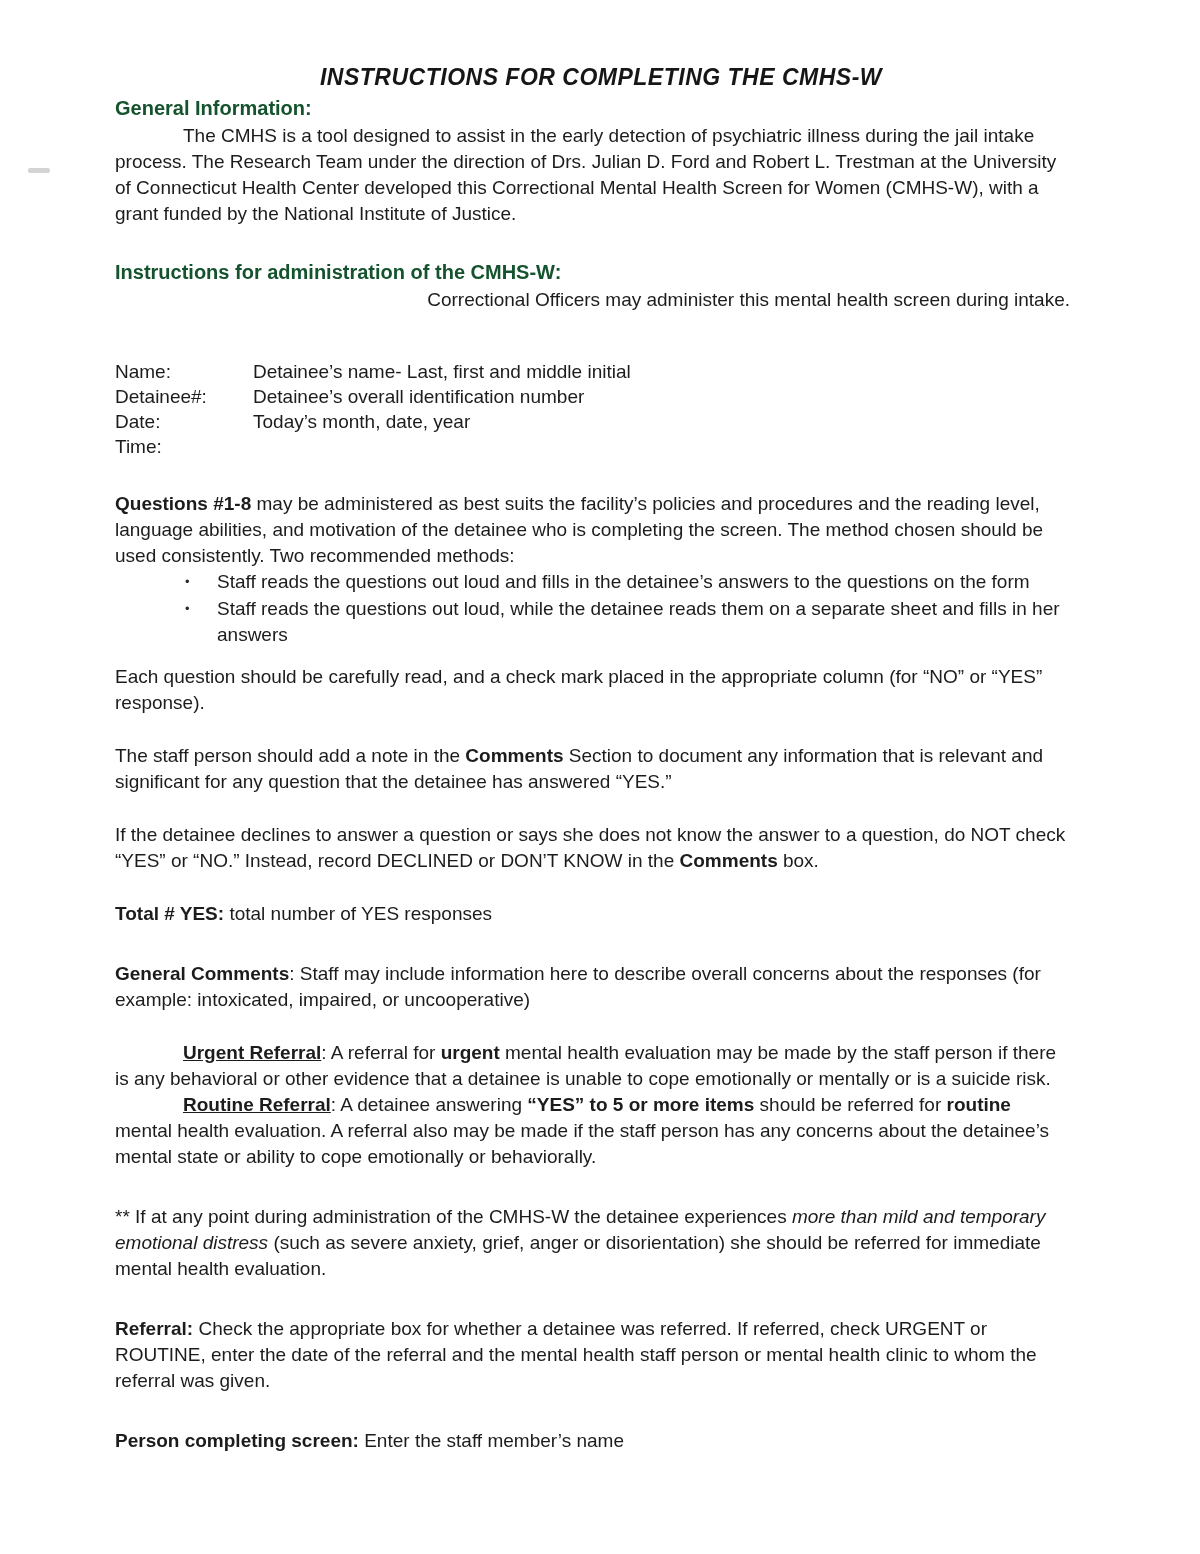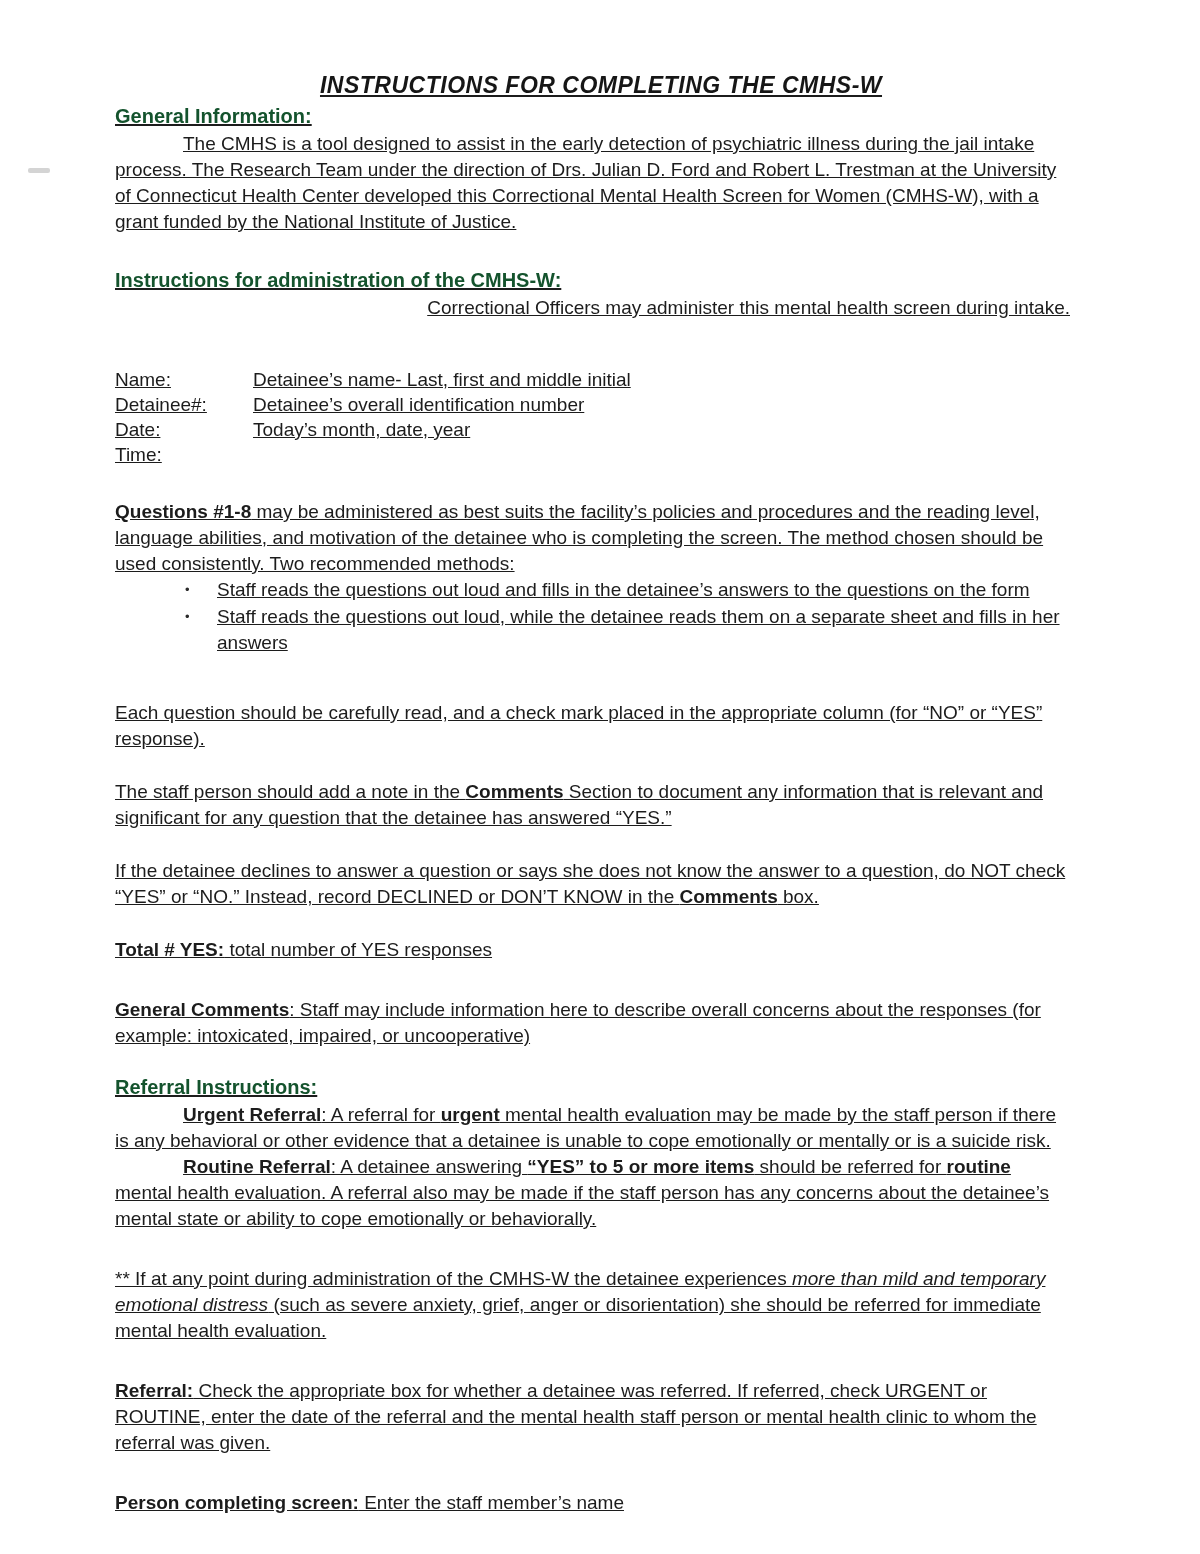--- a/index.html
+++ b/index.html
@@ -7,24 +7,23 @@
     width: 1200px;
     height: 1554px;
     background: #ffffff;
     font-family: "Liberation Sans", sans-serif;
     color: #1c1c1c;
     position: relative;
     overflow: hidden;
   }
   .page {
     position: absolute;
-    top: 72px;
+    top: 64px;
     left: 115px;
     width: 972px;
-    text-decoration: underline;
   }
   .title {
     font-size: 23px;
     font-weight: bold;
     font-style: italic;
     text-align: center;
     letter-spacing: 0.5px;
     margin: 0 0 6px 0;
     color: #161616;
   }
@@ -49,21 +48,21 @@
   .fields {
     font-size: 19px;
     line-height: 25px;
     margin: 0 0 32px 0;
   }
   .field-row { display: flex; }
   .field-label { width: 138px; flex: 0 0 138px; }
   .field-desc { flex: 1; }
   .bullets {
     list-style: none;
-    margin: 0 0 44px 0;
+    margin: 0 0 16px 0;
     padding: 0 0 0 68px;
     font-size: 19px;
     line-height: 26px;
   }
   .bullets li {
     position: relative;
     padding-left: 34px;
     margin-bottom: 1px;
   }
   .bullets li::before {
@@ -129,21 +128,20 @@
   <p class="para"><span>Each question should be carefully read, and a check mark placed in the appropriate column (for “NO” or “YES” response).</span></p>
 
   <p class="para"><span>The staff person should add a note in the </span><span class="b">Comments</span><span> Section to document any information that is relevant and significant for any question that the detainee has answered “YES.”</span></p>
 
   <p class="para"><span>If the detainee declines to answer a question or says she does not know the answer to a question, do NOT check “YES” or “NO.” Instead, record DECLINED or DON’T KNOW in the </span><span class="b">Comments</span><span> box.</span></p>
 
   <p class="para gap-md"><span class="b">Total # YES:</span><span> total number of YES responses</span></p>
 
   <p class="para"><span class="b">General Comments</span><span>: Staff may include information here to describe overall concerns about the responses (for example: intoxicated, impaired, or uncooperative)</span></p>
 
-  <h2 class="heading">Referral Instructions:</h2>
   <p class="para indent nogap"><span class="b u">Urgent Referral</span><span>: A referral for </span><span class="b">urgent</span><span> mental health evaluation may be made by the staff person if there is any behavioral or other evidence that a detainee is unable to cope emotionally or mentally or is a suicide risk.</span></p>
   <p class="para indent gap-md"><span class="b u">Routine Referral</span><span>: A detainee answering </span><span class="b">“YES” to 5 or more items</span><span> should be referred for </span><span class="b">routine</span><span> mental health evaluation. A referral also may be made if the staff person has any concerns about the detainee’s mental state or ability to cope emotionally or behaviorally.</span></p>
 
   <p class="para gap-md"><span>** If at any point during administration of the CMHS-W the detainee experiences </span><span class="i">more than mild and temporary emotional distress</span><span> (such as severe anxiety, grief, anger or disorientation) she should be referred for immediate mental health evaluation.</span></p>
 
   <p class="para gap-md"><span class="b">Referral:</span><span> Check the appropriate box for whether a detainee was referred. If referred, check URGENT or ROUTINE, enter the date of the referral and the mental health staff person or mental health clinic to whom the referral was given.</span></p>
 
   <p class="para"><span class="b">Person completing screen:</span><span> Enter the staff member’s name</span></p>
 
 </main>

